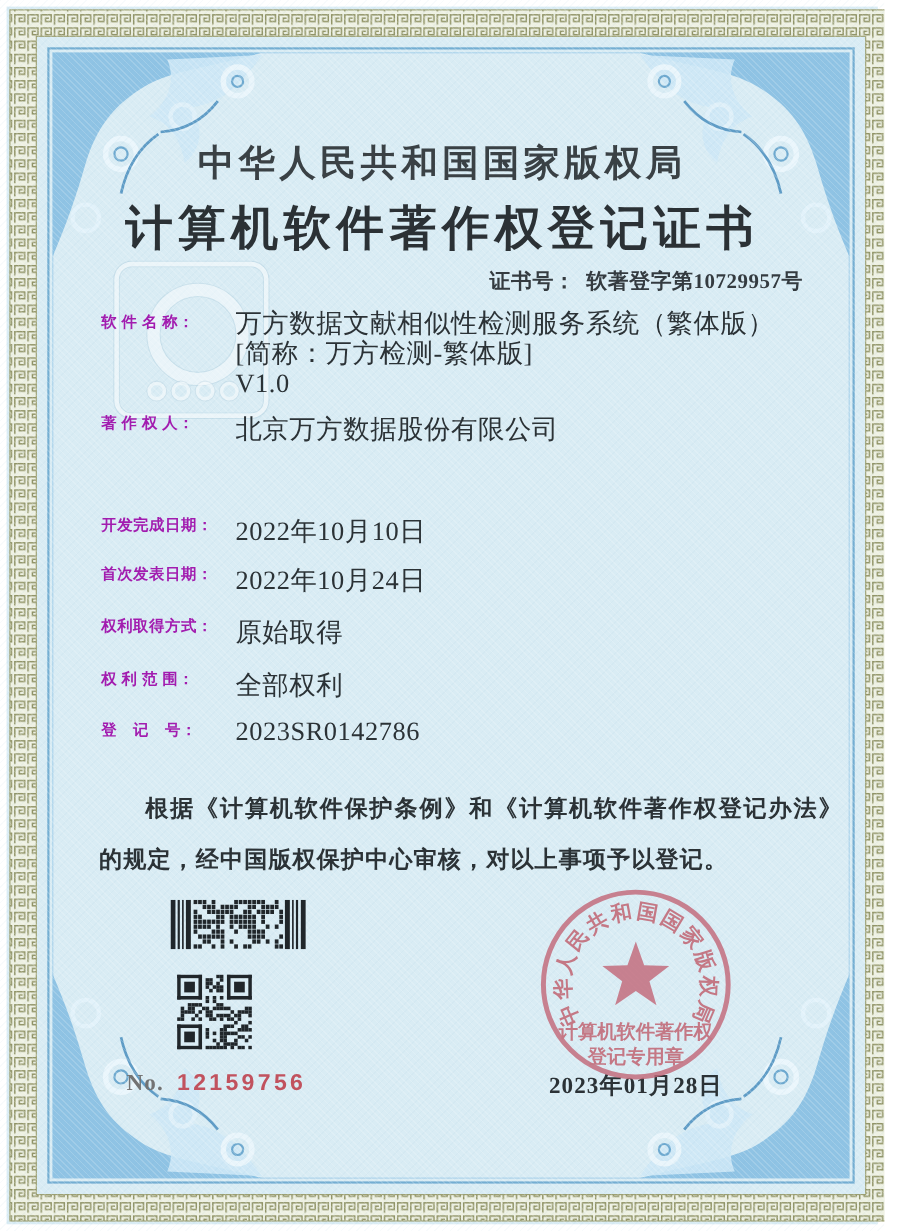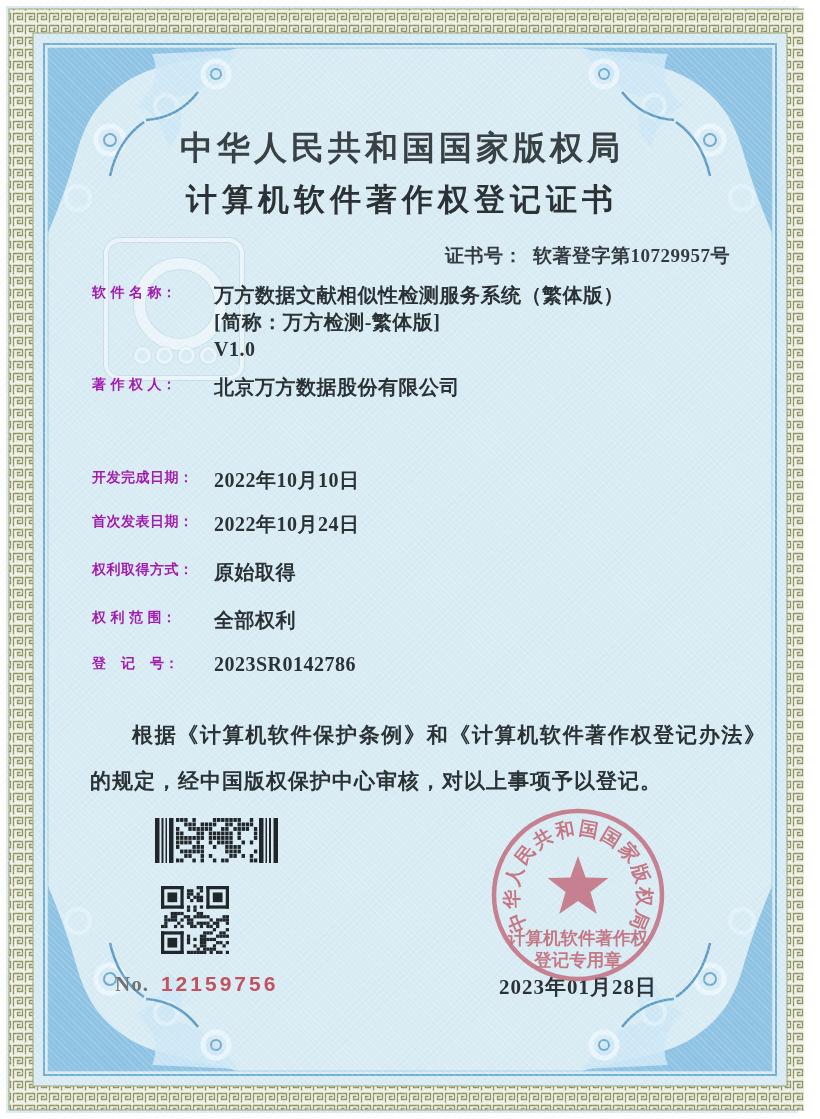--- a/index.html
+++ b/index.html
@@ -20,36 +20,36 @@
       repeating-linear-gradient(135deg, rgba(120,170,200,.05) 0 1px, rgba(255,255,255,0) 1px 5px);
   }
   .frame-svg{position:absolute;inset:0;pointer-events:none;}
 
   .issuer-title{
     position:absolute;top:126px;left:0;width:100%;text-align:center;
     font-size:33px;font-weight:700;letter-spacing:4px;color:#3a4145;
   }
   .doc-title{
     position:absolute;top:179px;left:0;width:100%;text-align:center;
-    font-size:31px;font-weight:700;letter-spacing:5px;color:#2b3135;
+    font-size:43px;font-weight:700;letter-spacing:5px;color:#2b3135;
   }
   .cert-no{
     position:absolute;top:243px;right:74px;
     font-size:19px;font-weight:700;color:#343b40;letter-spacing:.5px;
   }
   .cert-no .lbl{margin-right:10px;}
 
   .field-row{position:absolute;left:92px;right:60px;}
   .field-row .f-label{
     position:absolute;left:0;top:0;
     font-size:14px;font-weight:700;color:#a21caf;white-space:nowrap;letter-spacing:.5px;
   }
   .field-row .f-value{
     position:absolute;left:122px;top:-2px;
-    font-size:20px;font-weight:700;color:#2b3236;letter-spacing:.5px;white-space:nowrap;
+    font-size:24px;font-weight:400;color:#2b3236;letter-spacing:.5px;white-space:nowrap;
   }
   .row-name   {top:284px;}
   .row-holder {top:376px;}
   .row-dev    {top:469px;}
   .row-pub    {top:513px;}
   .row-acq    {top:561px;}
   .row-scope  {top:609px;}
   .row-reg    {top:655px;}
   .name-lines div{line-height:27px;}
 

